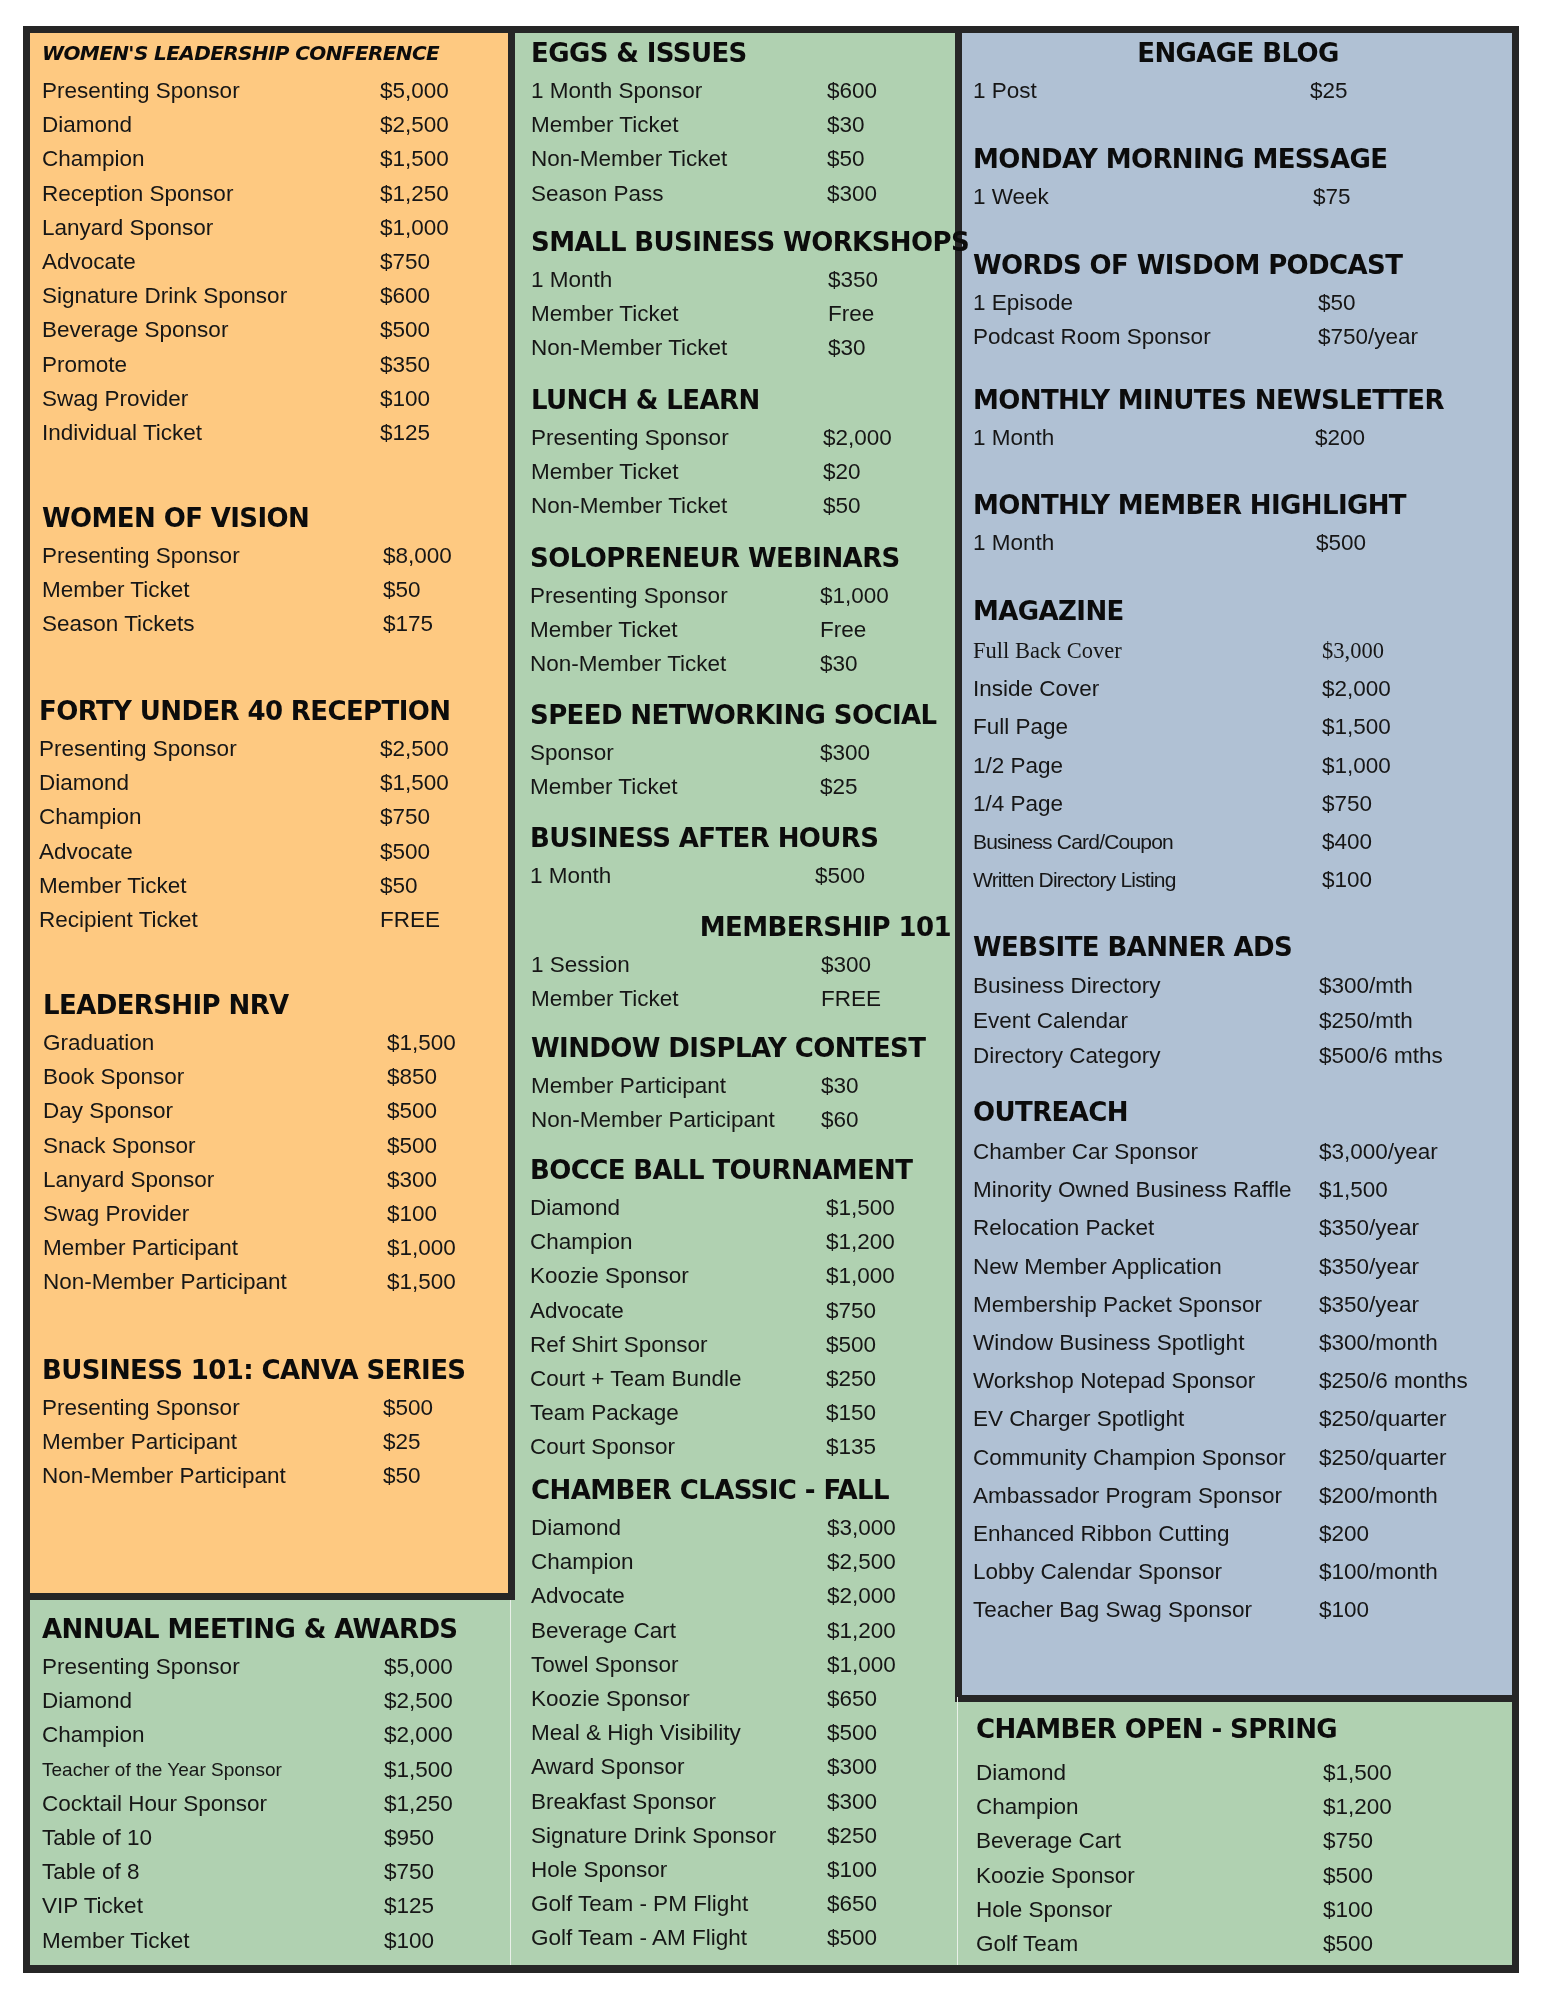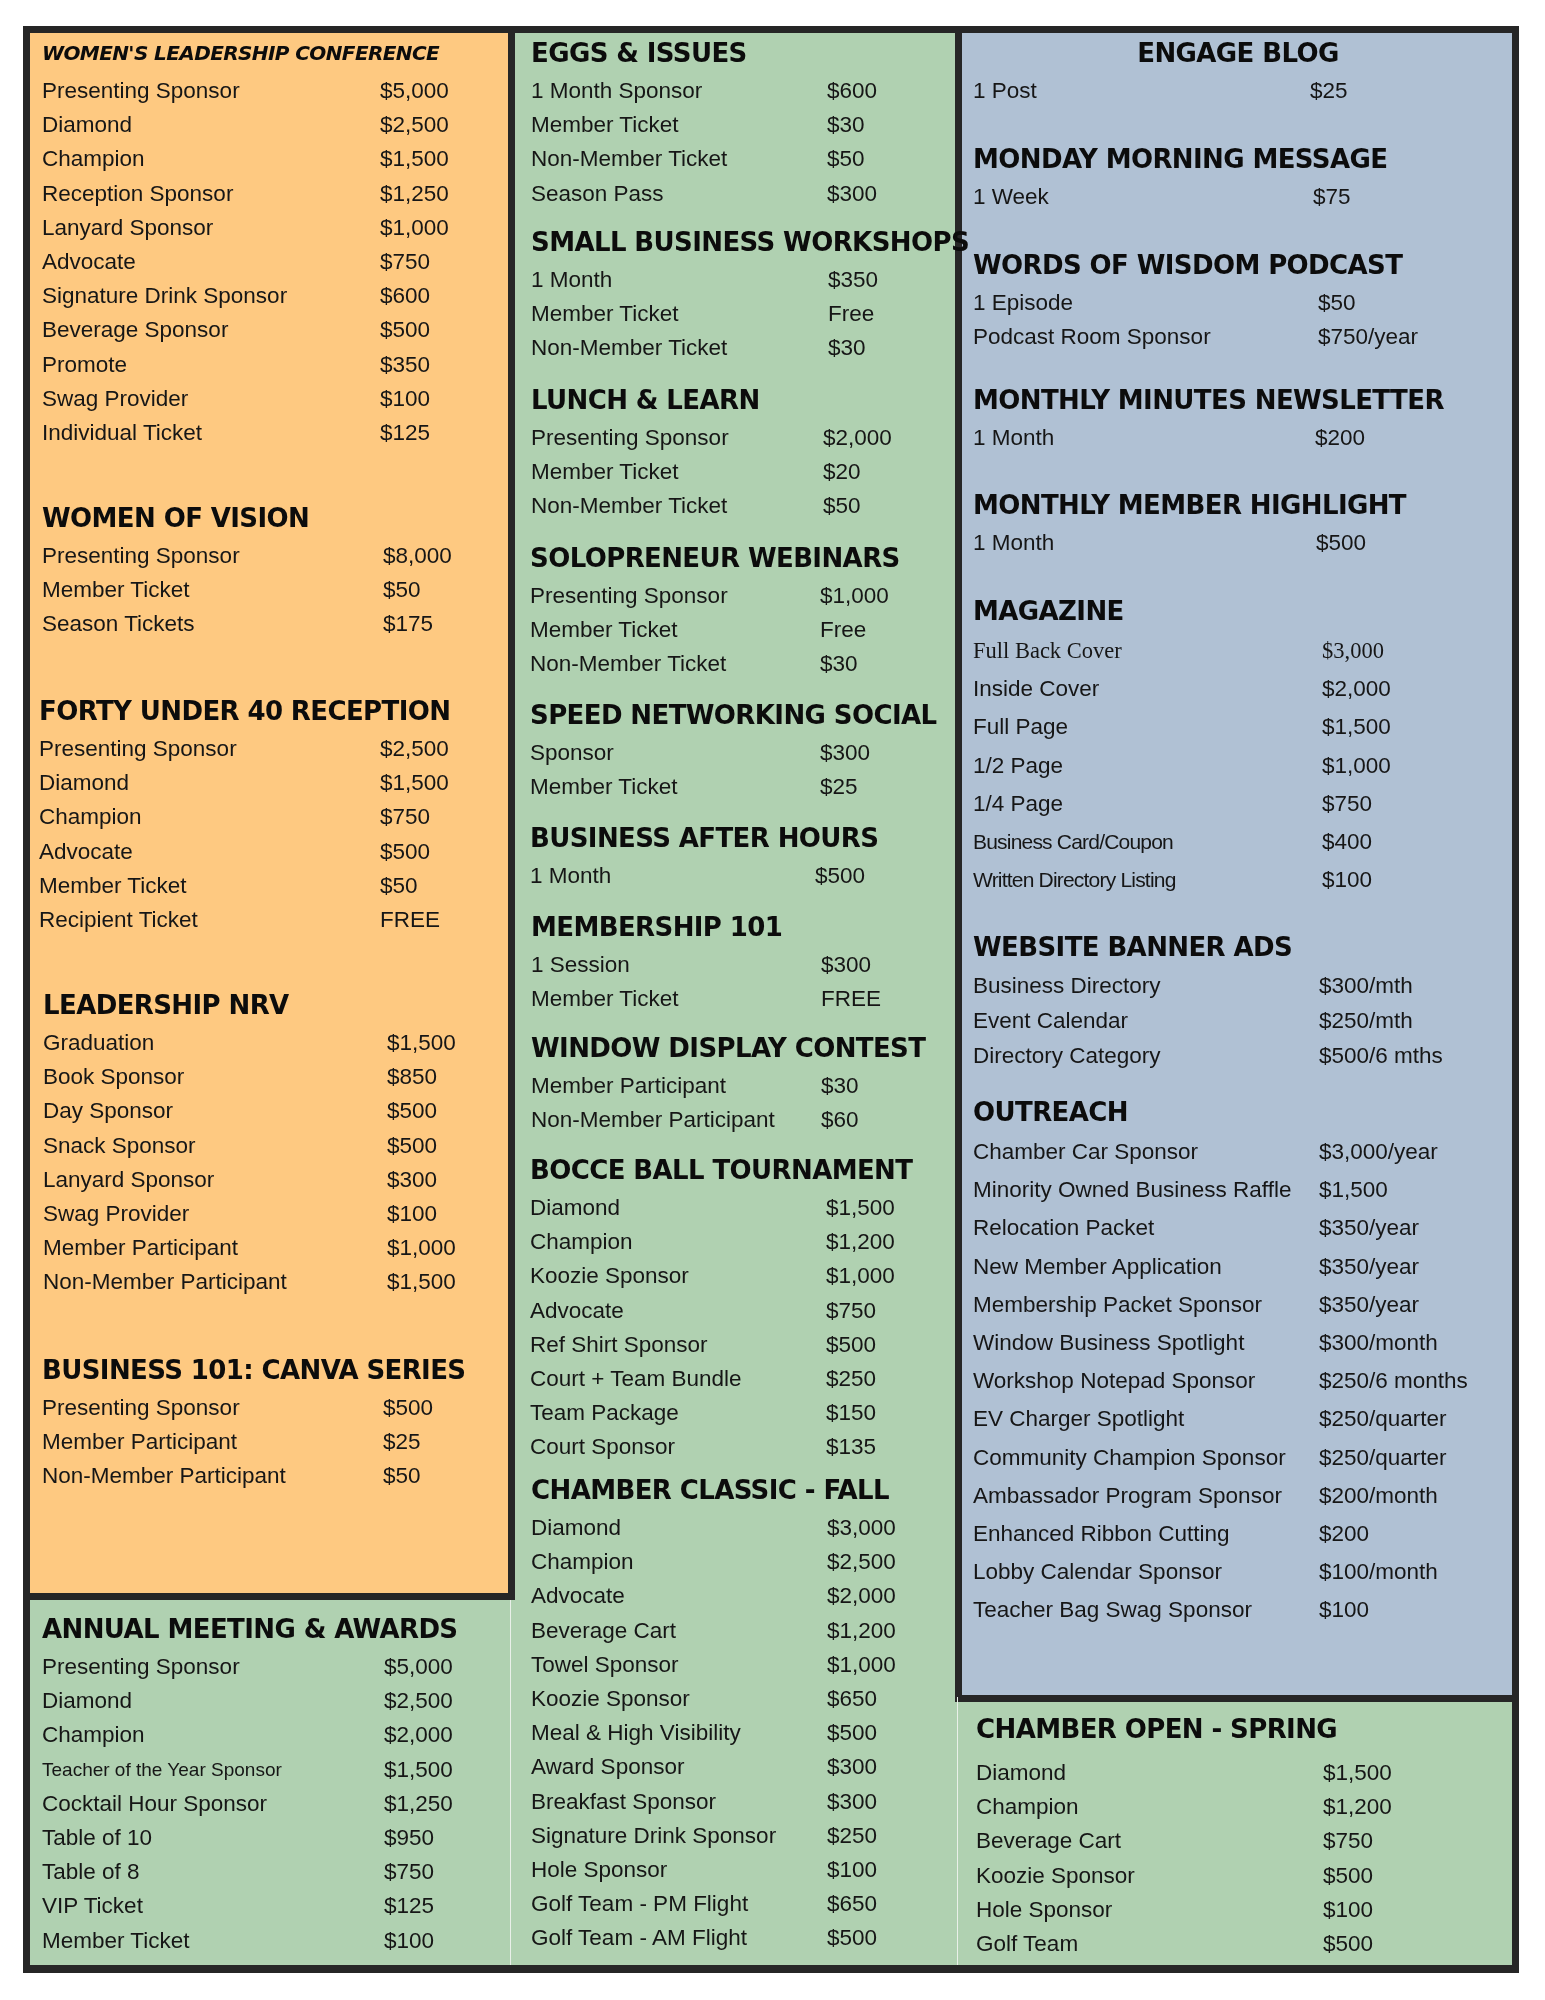--- a/index.html
+++ b/index.html
@@ -298,21 +298,21 @@
       <span class="val" style="left: 290px;">$25</span>
     </div>
   </div>
 <div class="section" style="left:530px; top:823px; width:420px;">
     <div class="sec-title" style="margin-bottom: 6px;">BUSINESS AFTER HOURS</div>
     <div class="row">
       <span class="lbl">1 Month</span>
       <span class="val" style="left: 285px;">$500</span>
     </div>
   </div>
-<div class="section" style="left:531px; top:912px; width:420px;">
+<div class="section" style="left:531px; top:912px; width:420px;text-align:right;">
     <div class="sec-title" style="margin-bottom: 6px;">MEMBERSHIP 101</div>
     <div class="row">
       <span class="lbl">1 Session</span>
       <span class="val" style="left: 290px;">$300</span>
     </div>
     <div class="row">
       <span class="lbl">Member Ticket</span>
       <span class="val" style="left: 290px;">FREE</span>
     </div>
   </div>

